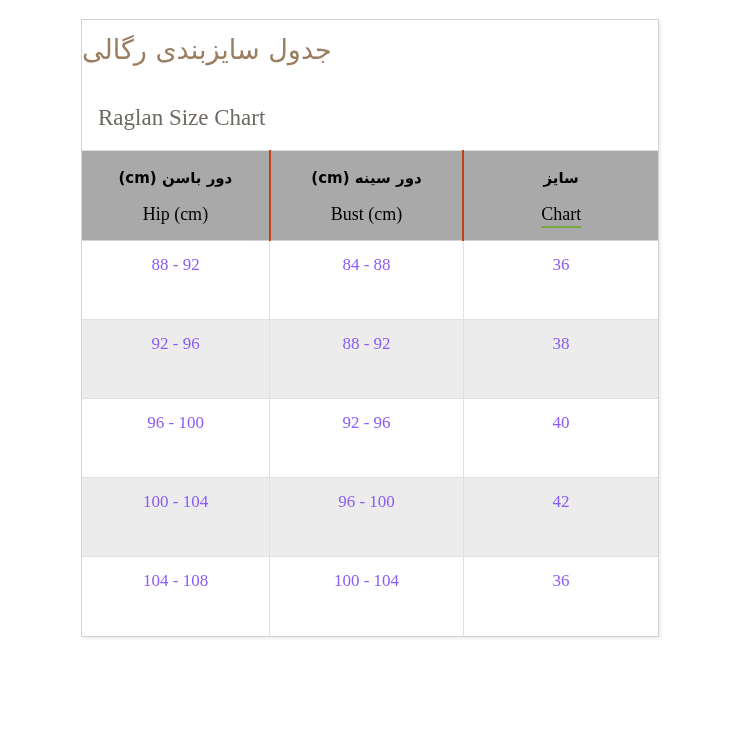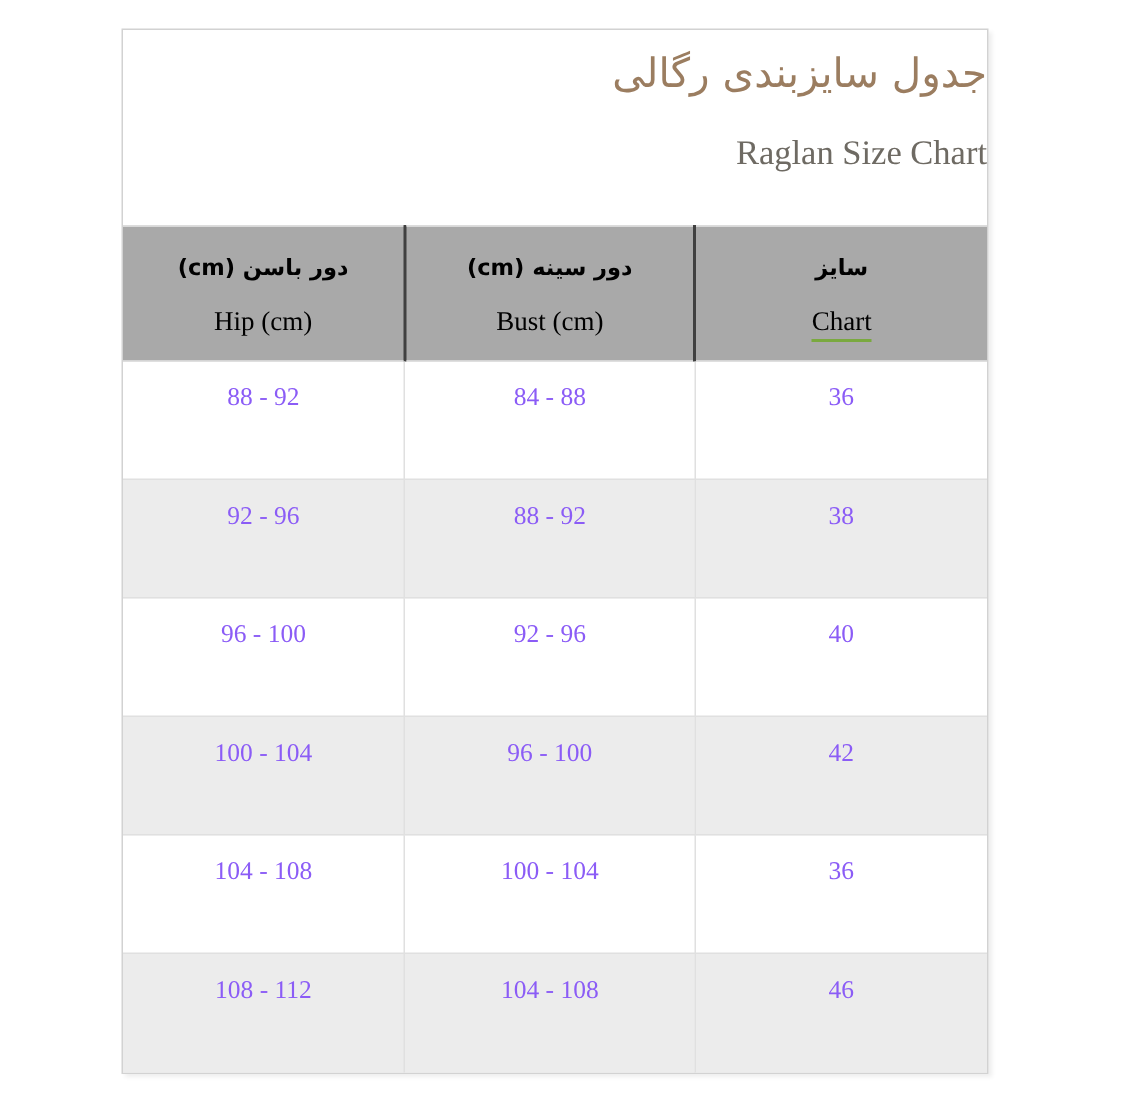--- a/index.html
+++ b/index.html
@@ -20,33 +20,33 @@
     top: 19px;
     width: 578px;
     box-sizing: border-box;
     background: #ffffff;
     border: 1px solid #d2d2d2;
     box-shadow: 2px 2px 3px rgba(0,0,0,0.07);
   }
   .title-area {
     height: 130px;
     box-sizing: border-box;
-    text-align: right;
+    text-align: left;
   }
   .title-fa {
     margin: 0;
     padding-top: 13px;
     font-family: "DejaVu Sans", sans-serif;
     font-weight: normal;
     font-size: 27px;
     line-height: 34px;
     color: #9b7d60;
   }
   .title-en {
-    margin: 0;
+    margin: 16px;
     padding-top: 22px;
     font-family: "Liberation Serif", "DejaVu Serif", serif;
     font-weight: normal;
     font-size: 23px;
     line-height: 26px;
     color: #6e6a63;
   }
   table.size-table {
     width: 100%;
     border-collapse: collapse;
@@ -59,21 +59,21 @@
   thead th {
     background: #a9a9a9;
     height: 90px;
     box-sizing: border-box;
     vertical-align: top;
     padding-top: 16px;
     text-align: center;
     font-weight: normal;
   }
   thead th + th {
-    border-left: 2px solid #404040;
+    border-left: 2px solid #c2410c;
   }
   th .hdr-fa {
     color: #000000;
     font-family: "DejaVu Sans", sans-serif;
     font-weight: bold;
     font-size: 15px;
     line-height: 22px;
   }
   th .hdr-en {
     color: #000000;
@@ -161,21 +161,16 @@
       <tr>
         <td>100 - 104</td>
         <td>96 - 100</td>
         <td>42</td>
       </tr>
       <tr>
         <td>104 - 108</td>
         <td>100 - 104</td>
         <td>36</td>
       </tr>
-      <tr>
-        <td>108 - 112</td>
-        <td>104 - 108</td>
-        <td>46</td>
-      </tr>
     </tbody>
   </table>
 
 </div>
 
 </body></html>

